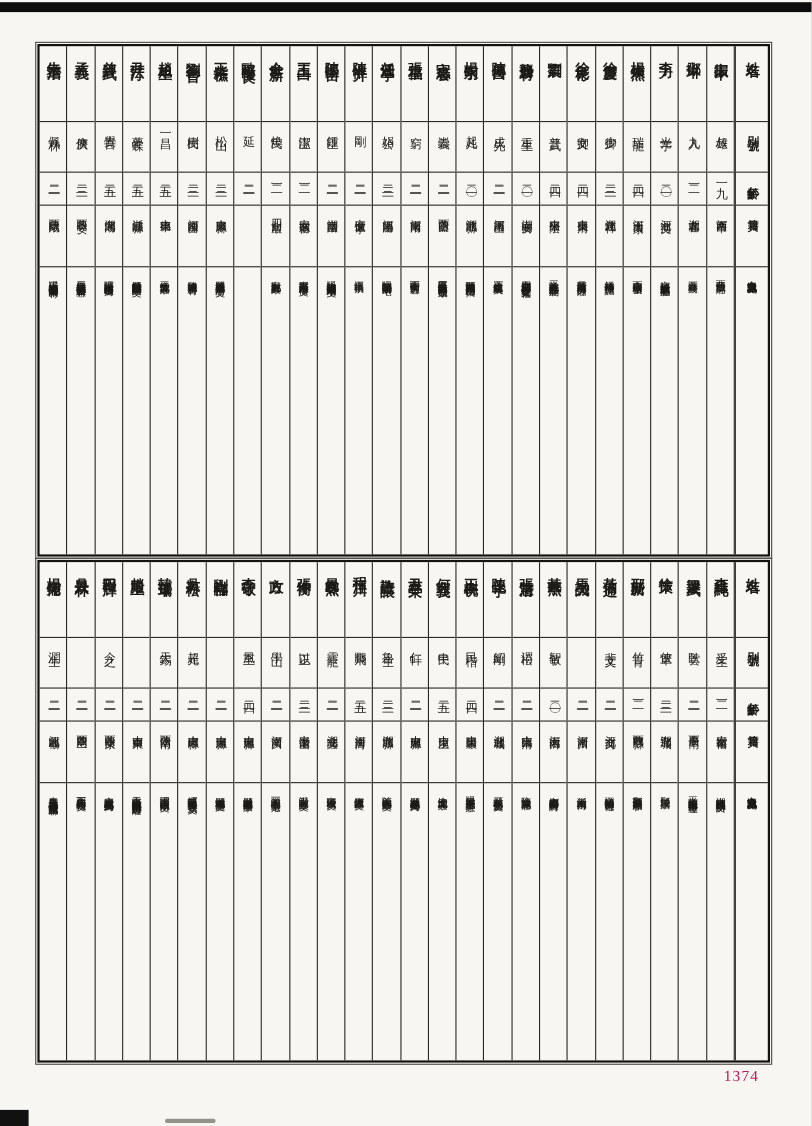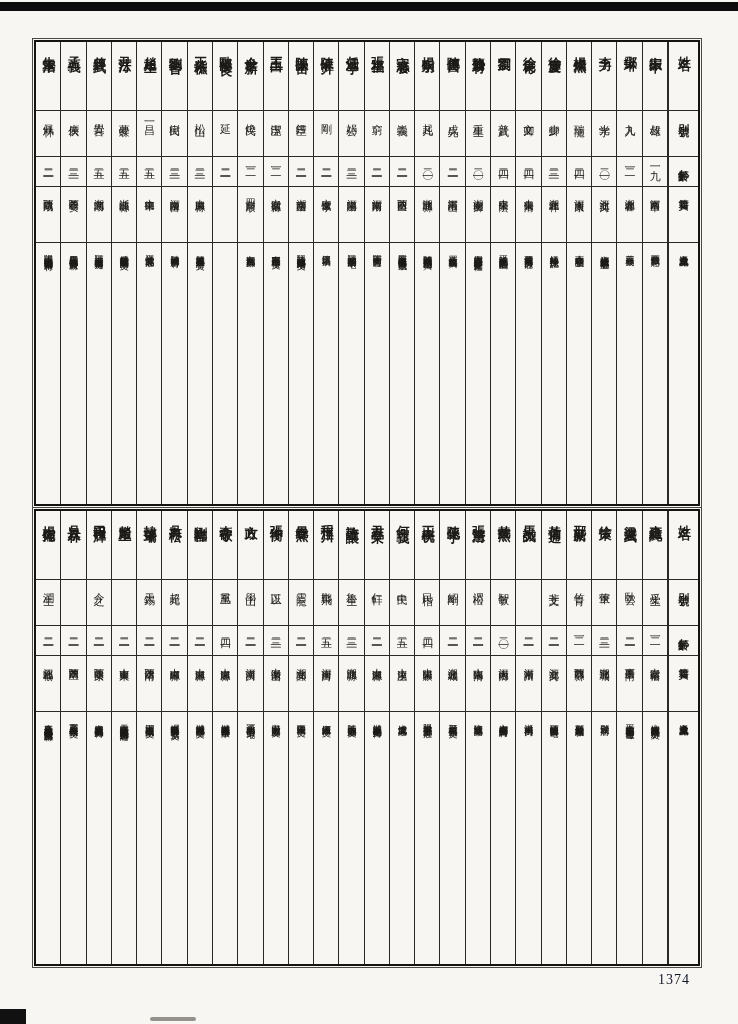--- a/index.html
+++ b/index.html
@@ -49,21 +49,21 @@
 
   .header-col .vtext { font-weight:700; }
   .h-name    { font-size:12.5px; letter-spacing:16px; padding-top:10px; }
   .h-alias   { font-size:11px;   letter-spacing:10px; padding-top:6px; }
   .h-age     { font-size:10.5px; letter-spacing:2px;  padding-top:4px; }
   .h-native  { font-size:11px;   letter-spacing:14px; padding-top:8px; }
   .h-address { font-size:11.5px; letter-spacing:32px; padding-top:16px; max-height:none; }
 
   .page-num {
     position:absolute; right:48px; bottom:36px;
-    font-size:14px; letter-spacing:1px; color:#0f172a;
+    font-size:14px; letter-spacing:1px; color:#be185d;
   }
 </style>
 </head>
 <body>
 
 <div class="sheet">
   <div class="top-bar"></div>
 
   <div class="otable" id="table-top">
     <div class="header-col">

